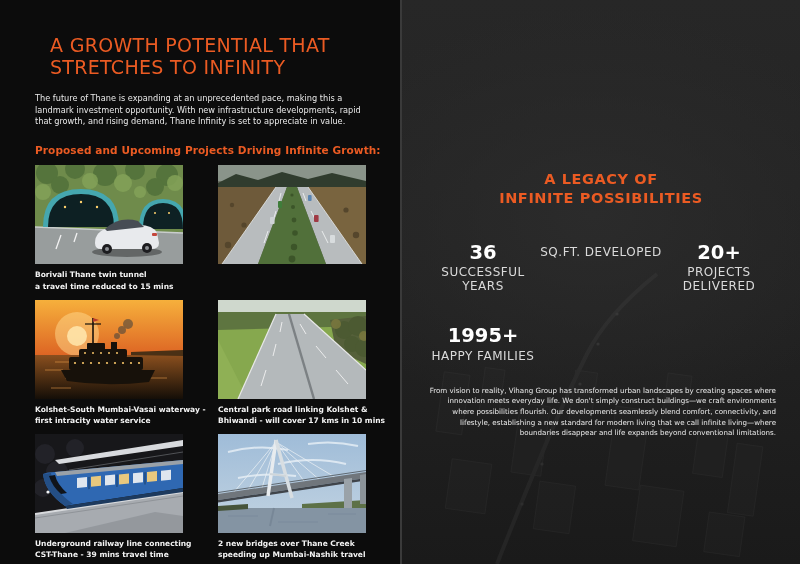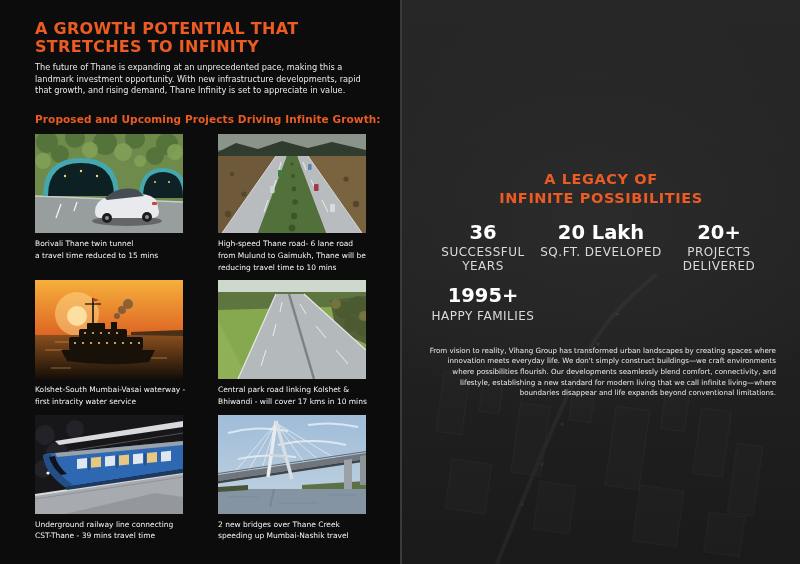--- a/index.html
+++ b/index.html
@@ -1,40 +1,40 @@
 <!DOCTYPE html>
 <html style="--accent: #EB5B23; --left_bg: #0C0C0C; --right_bg: #232323; --text: #F2F2F2;"><head>
 <meta charset="utf-8">
 <style>
   html,body{margin:0;padding:0;background:#000;}
   .sheet{position:relative;width:800px;height:564px;display:flex;overflow:hidden;
          font-family:"DejaVu Sans","Liberation Sans",sans-serif;}
   
   .page-left{width:400px;height:100%;background:var(--left_bg,#0c0c0c);box-sizing:border-box;
              padding:20px 0 0 35px;flex:0 0 auto;}
-  .h1{margin:0;color:var(--accent,#EB5B23);font-size:16px;font-weight:700;line-height:1.14;
+  .h1{margin:15px;color:var(--accent,#EB5B23);font-size:19px;font-weight:400;line-height:1.14;
       letter-spacing:.3px;white-space:pre-line;}
   .intro{margin:6px 0 0;width:344px;font-size:8.2px;line-height:1.38;color:#e9e9e9;}
   .h2{margin:17px 0 0;color:var(--accent,#EB5B23);font-size:10.5px;font-weight:700;letter-spacing:.1px;}
   .projects{margin-top:9px;display:grid;grid-template-columns:148px 148px;column-gap:35px;row-gap:7px;}
   .photo{width:148px;height:99px;display:block;background:#111;}
-  .caption{display:block;margin-top:5px;font-size:7.5px;font-weight:400;line-height:1.55;
+  .caption{display:block;margin-top:5px;font-size:7.5px;font-weight:700;line-height:1.55;
            color:#f4f4f4;white-space:pre;}
   
   .page-right{position:relative;width:400px;height:100%;background:var(--right_bg,#232323);
               border-left:2px solid #3a3a3a;box-sizing:border-box;overflow:hidden;flex:0 0 auto;}
   .page-right::before{content:"";position:absolute;inset:0;
       background:radial-gradient(ellipse 420px 300px at 48% 38%, #2b2b2b 0%, rgba(43,43,43,0) 70%),
                  linear-gradient(180deg,#272727 0%,#222 55%,#1a1a1a 100%);}
   .city-bg{position:absolute;left:0;bottom:0;width:400px;height:330px;}
   .right-inner{position:relative;padding-top:170px;text-align:center;}
   .h3{margin:0;color:var(--accent,#EB5B23);font-size:14.5px;font-weight:700;line-height:1.3;
       letter-spacing:.6px;white-space:pre-line;}
   .stats{margin:15px auto 0;width:348px;display:grid;grid-template-columns:112px 124px 112px;row-gap:13px;}
-  .stat{}
+  .stat{margin-top:20px;}
   .stat-value{font-size:19.5px;font-weight:700;color:#ffffff;line-height:1.05;}
   .stat-label{margin-top:2px;font-size:12px;font-weight:400;letter-spacing:.5px;color:#dadada;}
   .body-text{margin:23px auto 0;width:350px;font-size:7.1px;line-height:1.5;color:#ececec;text-align:right;}
 </style>
 </head>
 <body>
 
 <div class="sheet">
 
   <div class="page-left">
@@ -131,23 +131,20 @@
           <g stroke="#e6e8e8" stroke-width=".8">
               <path d="M58,22 L4,99"></path>
               <path d="M90,22 L144,99"></path>
             </g>
           <rect x="60" y="36" width="4" height="7" rx="1" fill="#3f7d3a"></rect>
           <rect x="52" y="52" width="4.6" height="7" rx="1" fill="#cfd3d6"></rect>
           <rect x="96" y="50" width="4.6" height="7" rx="1" fill="#a03a44"></rect>
           <rect x="112" y="70" width="5" height="8" rx="1" fill="#d8dcde"></rect>
           <rect x="90" y="30" width="3.6" height="6" rx="1" fill="#5a84b0"></rect>
         </svg>
-        <span class="caption">High-speed Thane road- 6 lane road
-from Mulund to Gaimukh, Thane will be
-reducing travel time to 10 mins</span>
       </div>
 
       <div class="card">
         <svg class="photo" viewBox="0 0 148 99" preserveAspectRatio="none">
           <defs>
             <linearGradient id="g3s" x1="0" y1="0" x2="0" y2="1">
                 <stop offset="0" stop-color="#f6b03c"></stop>
                 <stop offset="1" stop-color="#dd6524"></stop>
               </linearGradient>
             <linearGradient id="g3w" x1="0" y1="0" x2="0" y2="1">
@@ -360,21 +357,20 @@
     <div class="right-inner">
       <h2 class="h3">A LEGACY OF
 INFINITE POSSIBILITIES</h2>
 
       <div class="stats">
         <div class="stat">
           <div class="stat-value">36</div>
           <div class="stat-label">SUCCESSFUL YEARS</div>
         </div>
         <div class="stat">
-          <div class="stat-value">20 Lakh</div>
           <div class="stat-label">SQ.FT. DEVELOPED</div>
         </div>
         <div class="stat">
           <div class="stat-value">20+</div>
           <div class="stat-label">PROJECTS DELIVERED</div>
         </div>
         <div class="stat">
           <div class="stat-value">1995+</div>
           <div class="stat-label">HAPPY FAMILIES</div>
         </div>

